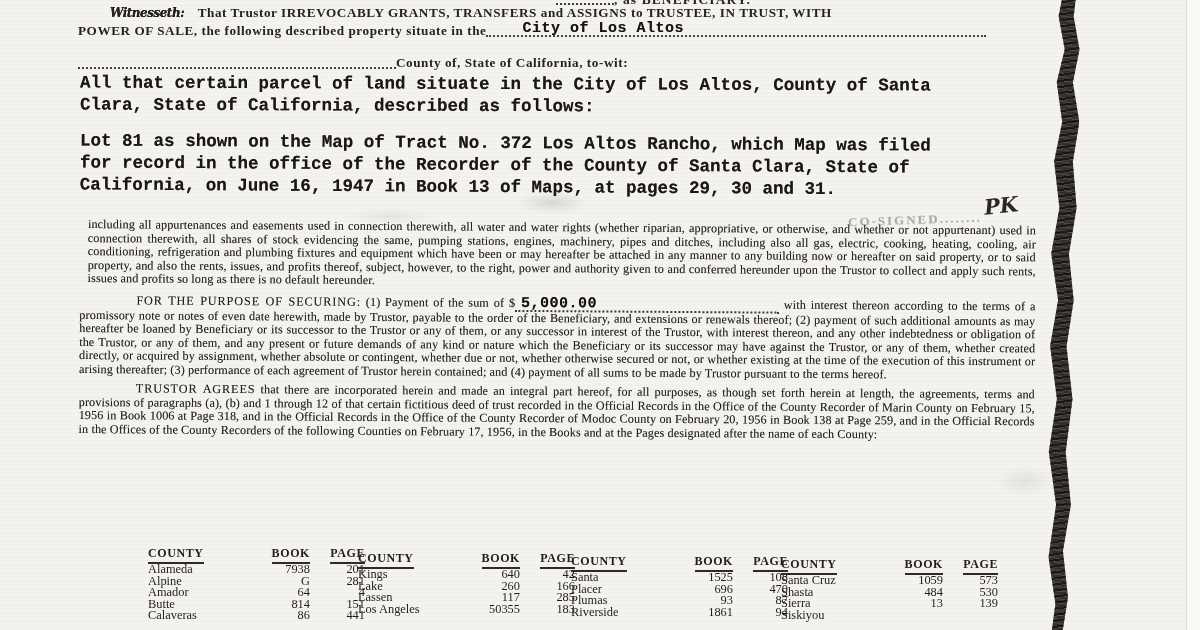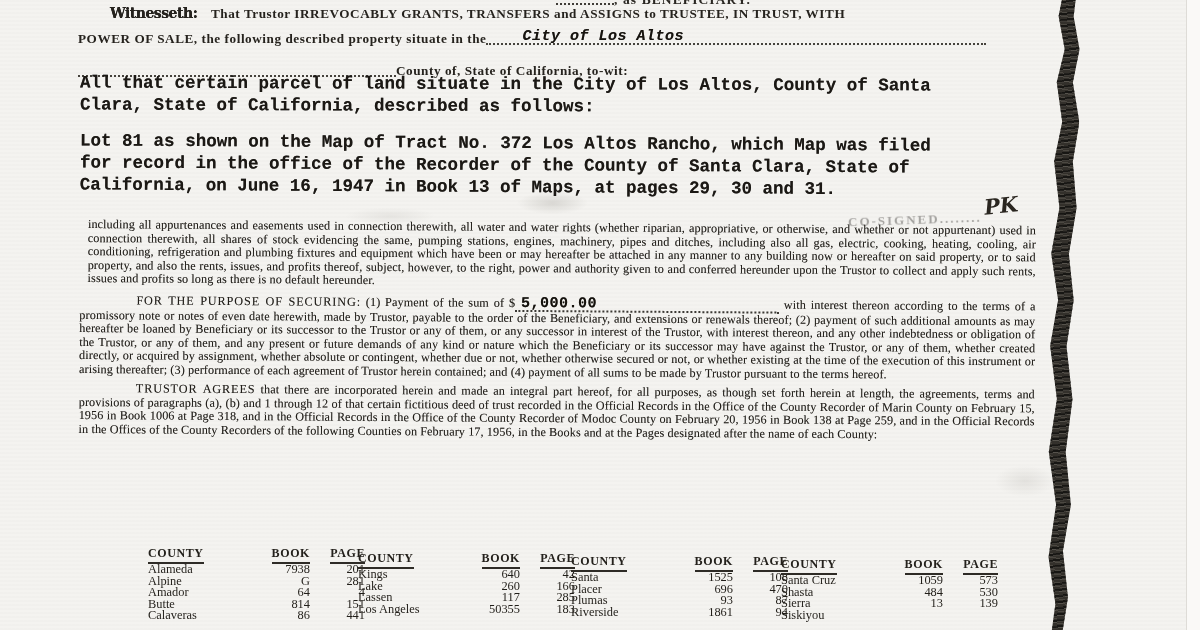--- a/index.html
+++ b/index.html
@@ -37,35 +37,35 @@
   
   .top-frag{
     position:absolute;left:556px;top:-8px;display:flex;align-items:flex-end;
     font-weight:bold;font-size:13.5px;letter-spacing:1.1px;color:#2a2722;
   }
   .top-frag .lead{width:58px;border-bottom:2px dotted #3f3c37;margin-bottom:3px;}
 
   
   .opening{position:absolute;left:78px;top:5px;width:964px;font-size:13.2px;letter-spacing:.55px;font-weight:bold;color:#26231e;}
   .gothic{
-    font-family:"DejaVu Serif", serif;font-weight:bold;font-size:14px;letter-spacing:-0.5px;
+    font-family:"DejaVu Serif", serif;font-weight:bold;font-size:12px;letter-spacing:-0.5px;
     transform:scaleY(1.05);display:inline-block;margin-right:10px;
     text-shadow:0 0 .6px #000;
+    font-style:italic;
   }
   .op-line1{margin-left:32px;white-space:nowrap;}
   .op-line{display:flex;align-items:flex-end;white-space:nowrap;}
-  .op-line2{margin-top:7px;}
+  .op-line2{margin-top:0;}
   .op-line3{margin-top:16px;}
   .leader{border-bottom:2px dotted #45423c;height:6px;margin-bottom:2px;}
   .fillwrap{border-bottom:2px dotted #45423c;display:flex;align-items:flex-end;margin-bottom:2px;}
   .mono-fill{
     font-family:"Liberation Mono", monospace;font-weight:bold;font-size:15px;
     color:#17140f;letter-spacing:.5px;position:relative;top:1px;line-height:14px;
     text-shadow:0 0 .5px rgba(0,0,0,.5);
-    font-style:italic;
   }
 
   
   .typed{
     position:absolute;left:80px;width:856px;
     font-family:"Liberation Mono", monospace;font-weight:bold;
     font-size:17.5px;line-height:22px;color:#1b1814;
     text-shadow:0 0 .5px rgba(0,0,0,.55);
   }
   .typed1{top:73px;transform:rotate(0.2deg);}

